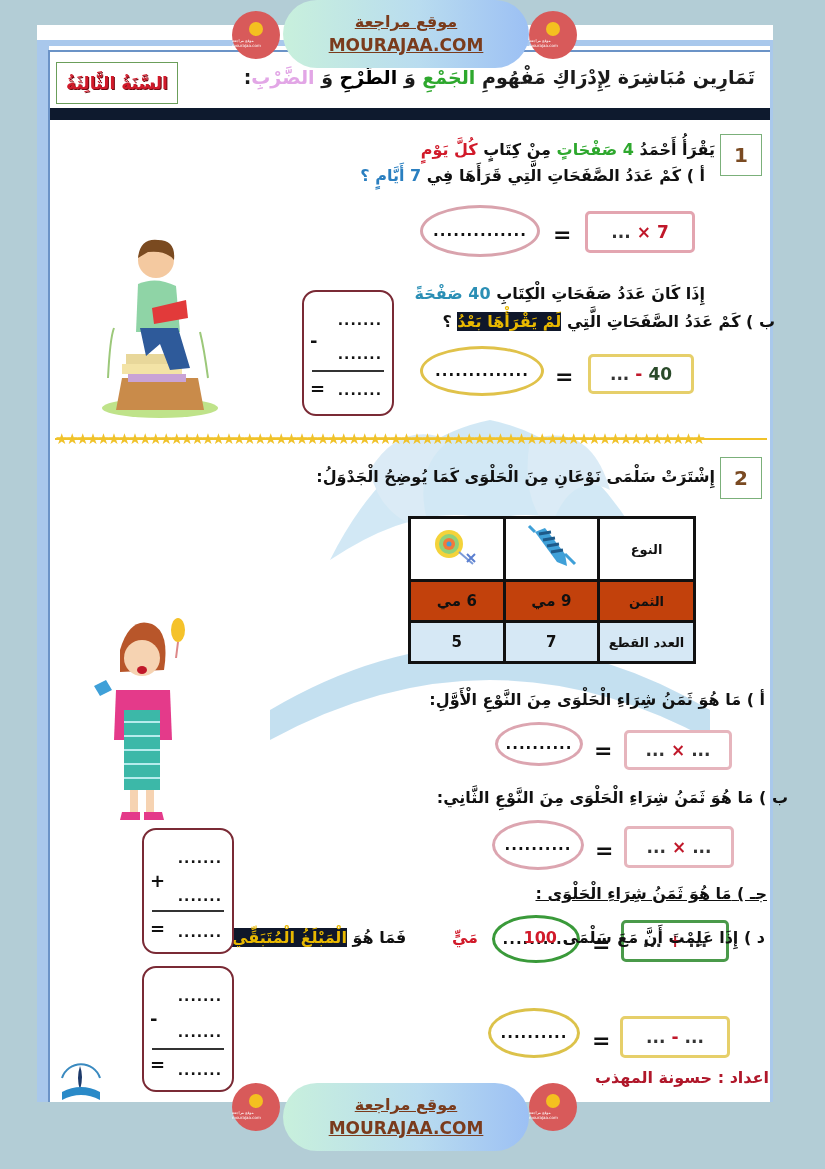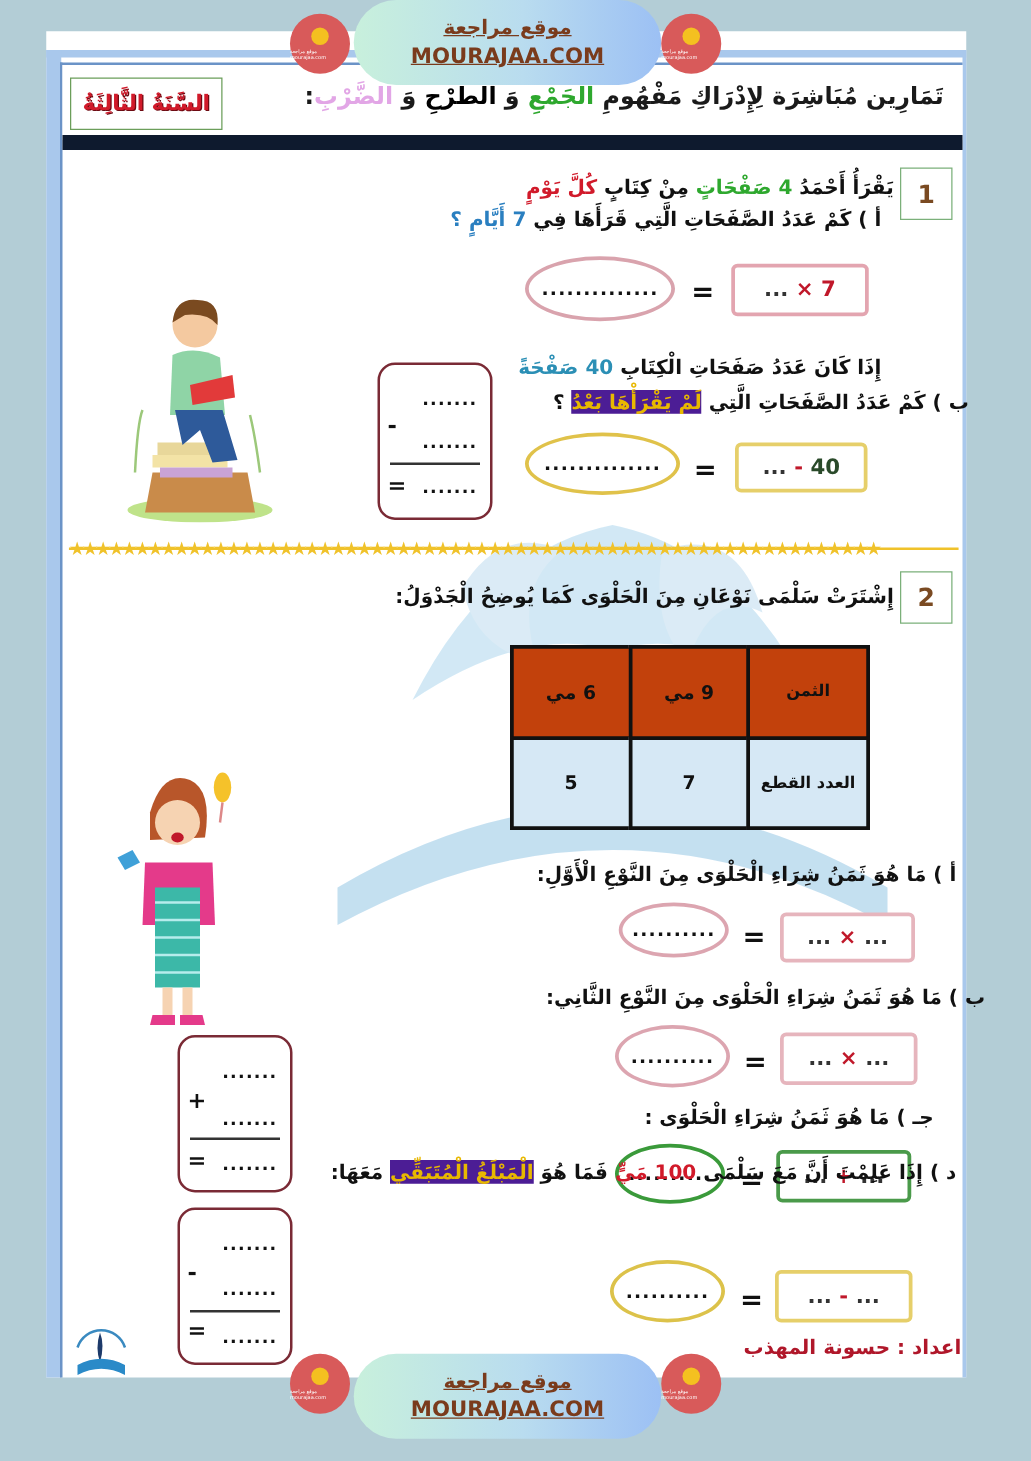--- a/index.html
+++ b/index.html
@@ -38,24 +38,24 @@
     text-shadow: 1px 1px 0 #6e0a12;
   }
   .title {
     position: absolute; left: 195px; top: 66px; width: 560px; height: 36px;
     direction: rtl; text-align: right; font-size: 19px; font-weight: bold; color: #1a1a1a;
     white-space: nowrap;
   }
   .c-green { color: #2ea82e; }
   .c-yellow { color: #000000; }
   .c-pink { color: #e2a6e6; }
-  .c-red { color: #d11a2a; }
+  .c-red { color: #d11a2a; margin-left: 40px; }
   .c-blue { color: #2a7fc0; }
   .c-teal { color: #2b8fb5; }
-  .hl-yellow { color: #e8b800; background: #4c1d95; }
+  .hl-yellow { color: #e8b800; background: #0f172a; }
 
   .num-box {
     position: absolute; width: 42px; height: 42px;
     border: 1.5px solid #7bb07a; background: #fff;
     display: flex; align-items: center; justify-content: center;
     font-weight: bold; font-size: 20px; color: #7a4a22;
   }
   .qtext {
     position: absolute; direction: rtl; text-align: right;
     font-weight: bold; font-size: 16px; color: #111; white-space: nowrap;
@@ -230,20 +230,40 @@
 
 <div class="divider">
   <span style="position:relative;">★★★★★★★★★★★★★★★★★★★★★★★★★★★★★★★★★★★★★★★★★★★★★★★★★★★★★★★★★★★★★★</span>
 </div>
 
 <div class="num-box" style="left:720px; top:457px;">2</div>
 <div class="qtext" style="right:110px; top:467px;">إِشْتَرَتْ سَلْمَى نَوْعَانِ مِنَ الْحَلْوَى كَمَا يُوضِحُ الْجَدْوَلُ:</div>
 
 <table class="candy">
   <tbody>
+      <tr class="r-type">
+    <td class="label">النوع</td>
+    <td>
+      <svg width="60" height="46" viewBox="0 0 60 46">
+        <path d="M14 8 L24 4 L44 30 L46 42 L36 38 Z" fill="#3fa0d8"></path>
+        <path d="M18 10 L30 8 M22 16 L34 14 M26 22 L38 20 M30 28 L42 26" stroke="#1d5a8a" stroke-width="3"></path>
+        <path d="M14 8 L8 2 M44 30 L54 40" stroke="#3fa0d8" stroke-width="3"></path>
+      </svg>
+    </td>
+    <td>
+      <svg width="60" height="46" viewBox="0 0 60 46">
+        <circle cx="22" cy="20" r="14" fill="#f4d33a"></circle>
+        <circle cx="22" cy="20" r="10" fill="#8fd17a"></circle>
+        <circle cx="22" cy="20" r="6" fill="#f27a3a"></circle>
+        <circle cx="22" cy="20" r="2.5" fill="#3fa0d8"></circle>
+        <path d="M32 28 L46 40" stroke="#7a9ad8" stroke-width="2"></path>
+        <path d="M40 30 L48 38 M48 30 L40 38" stroke="#5b7fd0" stroke-width="2"></path>
+      </svg>
+    </td>
+  </tr>
   <tr class="r-price">
     <td class="label">الثمن</td>
     <td>9 مي</td>
     <td>6 مي</td>
   </tr>
   <tr class="r-count">
     <td class="label">العدد القطع</td>
     <td>7</td>
     <td>5</td>
   </tr>
@@ -291,21 +311,21 @@
 <div class="ellipse" style="left:492px; top:820px; width:92px; height:50px; border:3px solid #dca5b0;">
   <span>..........</span>
 </div>
 <div class="eq" style="left:595px; top:838px;">=</div>
 <div class="expr" style="left:624px; top:826px; width:110px; height:42px; border:3px solid #e6b5bd;">
   <span>...</span>
   <span class="op">×</span>
   <span>...</span>
 </div>
 
-<div class="qtext" style="right:78px; top:884px;">
+<div class="qtext" style="right:58px; top:884px;text-decoration:underline;">
   <span>جـ )</span>
   <span>مَا هُوَ ثَمَنُ شِرَاءِ الْحَلْوَى :</span>
 </div>
 <div class="ellipse" style="left:492px; top:915px; width:88px; height:48px; border:3px solid #3a9a3a;">
   <span>..........</span>
 </div>
 <div class="eq" style="left:592px; top:932px;">=</div>
 <div class="expr" style="left:621px; top:920px; width:108px; height:42px; border:3px solid #4a9a4a;">
   <span>...</span>
   <span class="op">+</span>

